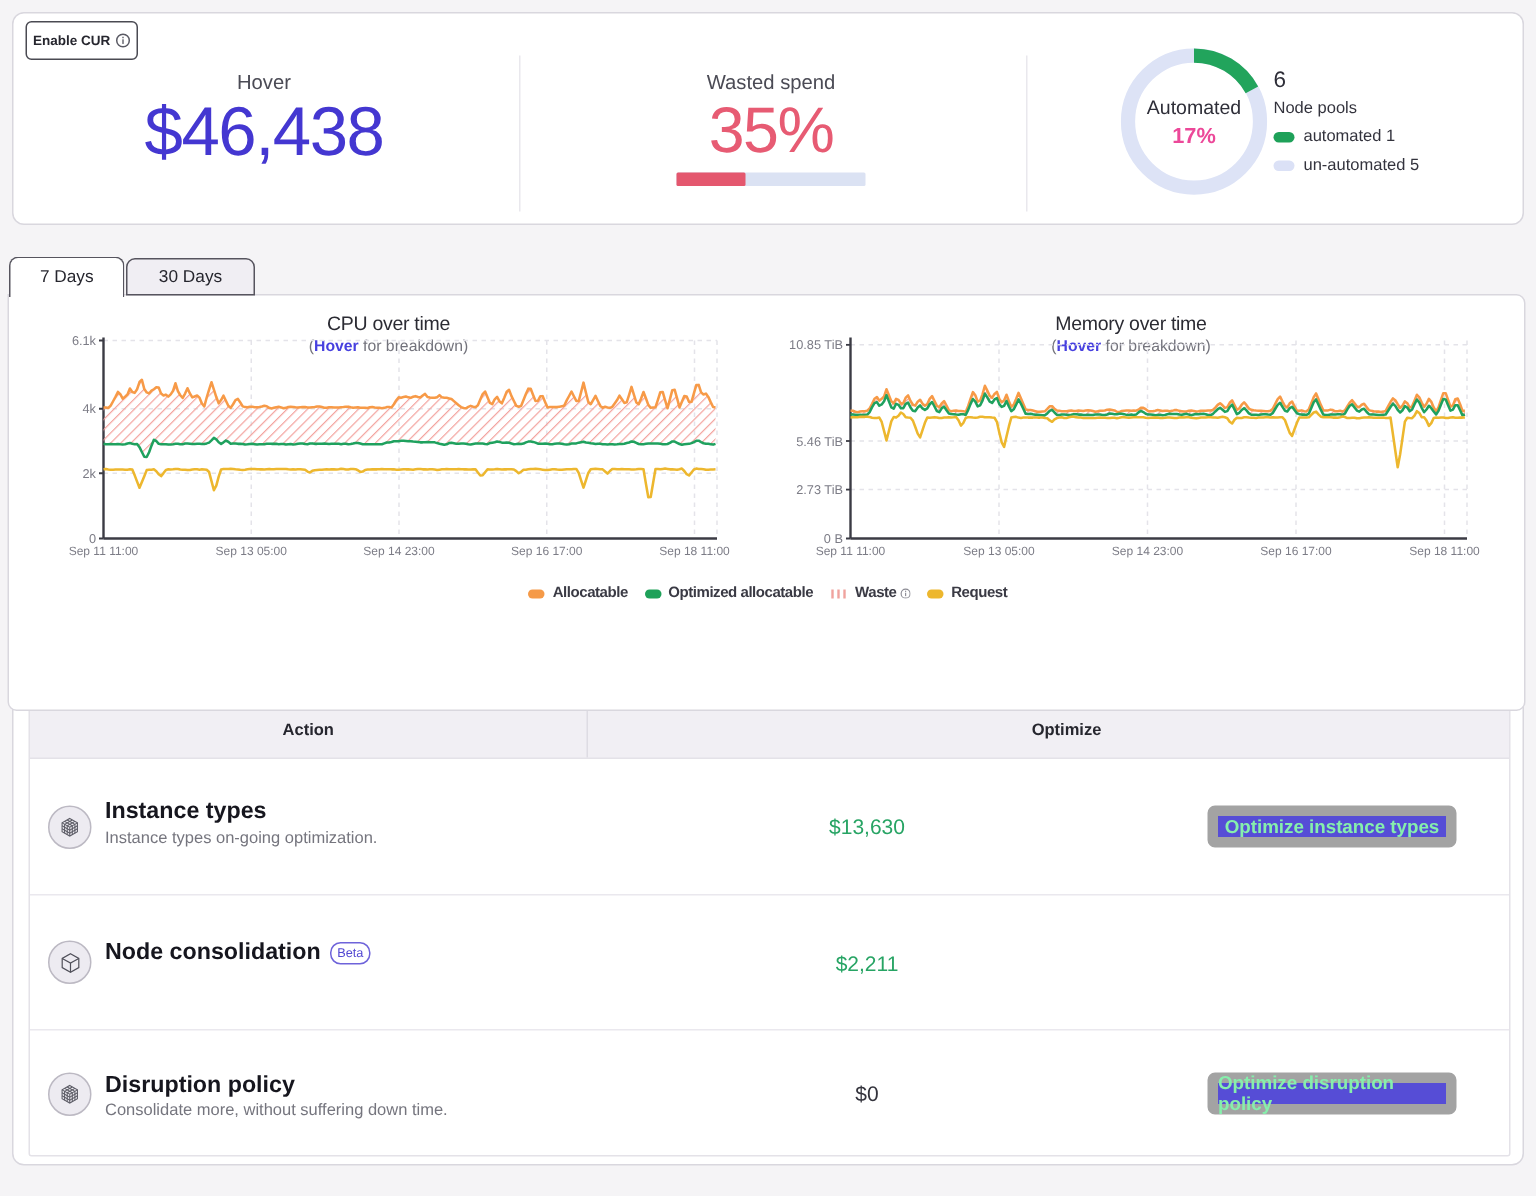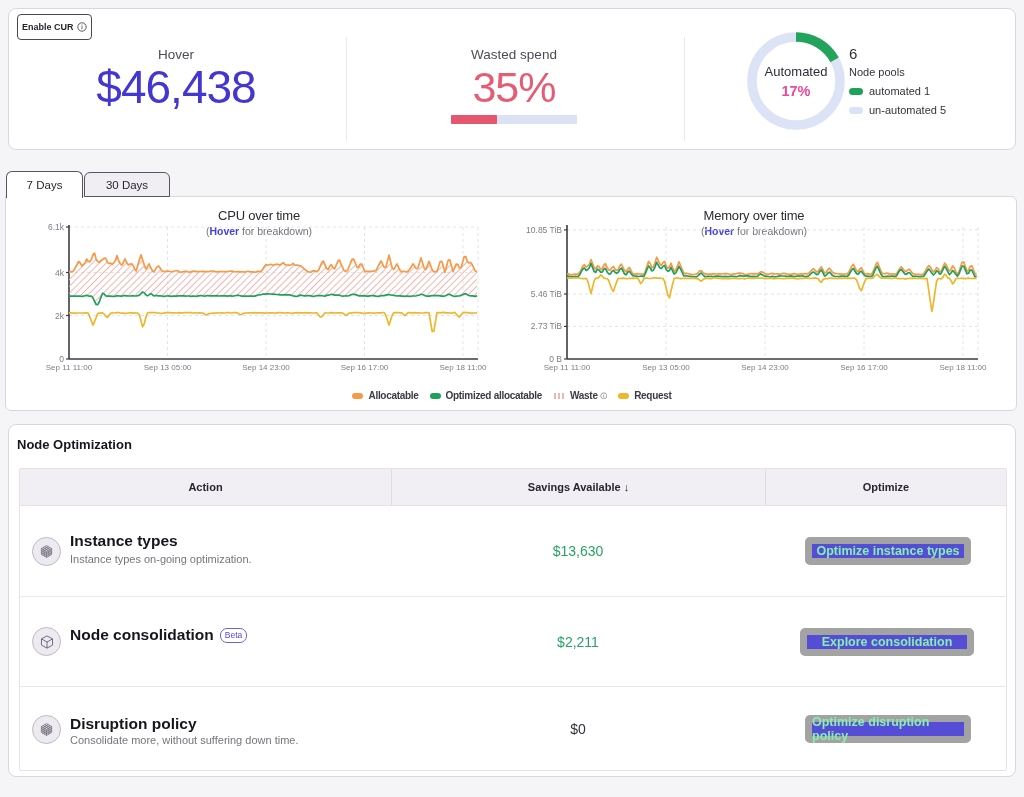--- a/index.html
+++ b/index.html
@@ -25,34 +25,34 @@
 #dlegend { position:absolute; left:840px; top:36px; font-size:11px; color:#2e2e38;}
 #dlegend .n6 { font-size:15px; color:#2e2e38; margin-bottom:4px;}
 #dlegend .np { margin-bottom:7px; color:#33333d;}
 .lrow { display:flex; align-items:center; gap:6px; margin-bottom:7px; color:#33333d;}
 .pill { width:14px; height:7px; border-radius:4px; display:inline-block;}
 
 .tab { position:absolute; height:26px; border:1px solid #56545e; border-bottom:none; border-radius:6px 6px 0 0;
   font-size:11.5px; color:#26262e; display:flex; align-items:center; justify-content:center;}
 #tab1 { left:6px; top:171px; width:77px; background:#fff; z-index:3; height:27px;}
 #tab2 { left:84px; top:172px; width:86px; background:#f0eef3; border-bottom:1px solid #56545e; height:25px; z-index:3;}
-#card2 { left:5px; top:196px; width:1012px; height:215px; border-radius:0 6px 6px 6px; z-index:2;}
+#card2 { left:5px; top:196px; width:1012px; height:278px; border-radius:0 6px 6px 6px; z-index:2;}
 #chartsvg { position:absolute; left:-5px; top:-196px; }
 .ctitle { position:absolute; top:11px; width:300px; text-align:center; font-size:13px; letter-spacing:-0.2px; color:#2b2b33;}
 .csub { position:absolute; top:28px; width:300px; text-align:center; font-size:10.5px; color:#73737c;}
 .csub b { color:#4740df; }
 #legend2 { position:absolute; left:0; top:193px; width:1012px; display:flex; justify-content:center; gap:11px; align-items:center;
   font-size:10px; font-weight:bold; letter-spacing:-0.3px; color:#3a3a44;}
 .l2 { display:flex; align-items:center; gap:5px; }
 .pill2 { width:11px; height:6px; border-radius:3px; display:inline-block;}
 
 #card3 { left:8px; top:424px; width:1008px; height:353px; }
 #c3title { position:absolute; left:8px; top:12px; font-size:13px; font-weight:bold; color:#16161e;}
 #tbl { position:absolute; left:10px; top:43px; width:988px; height:303px; border:1px solid #e4e2e8; border-radius:2px;}
-#thead { height:37px; background:#f1eff4; border-bottom:1px solid #e4e2e8; display:flex;}
+#thead { height:37px; background:#f1eff4; border-bottom:1px solid #e4e2e8; display:flex;gap:24px;}
 .th { font-size:11px; font-weight:bold; color:#26262e; display:flex; align-items:center; justify-content:center;}
 .th1 { width:372px; border-right:1px solid #dedce3;}
 .th2 { width:374px; border-right:1px solid #dedce3;}
 .th3 { flex:1;}
 .row { position:relative; border-bottom:1px solid #eae8ee;}
 .r1{height:91px;} .r2{height:90px;} .r3{height:84px;}
 .r2 .rtitle{top:29px;} .r2 .rsub{top:49px;} .r3 .rtitle{top:28px;}
 .row:last-child { border-bottom:none;}
 .iconc { position:absolute; left:12px; top:50%; margin-top:-14.5px; width:29px; height:29px; border-radius:50%;
   background:#edebf1; border:1px solid #bcb9c3; display:flex; align-items:center; justify-content:center;}
@@ -181,21 +181,20 @@
         </svg></span>
     <span class="l2"><span class="pill2" style="background:#edb72e"></span>Request</span>
   </div>
 </div>
 
 <div class="card" id="card3">
   <div id="c3title">Node Optimization</div>
   <div id="tbl">
     <div id="thead">
       <div class="th th1">Action</div>
-      <div class="th th2">Savings Available&nbsp; <span style="font-weight:normal">↓</span></div>
       <div class="th th3">Optimize</div>
     </div>
     <div class="row r1">
       <div class="iconc">
           <svg width="15" height="15" viewBox="0 0 24 24" fill="none" stroke="#5c5c66" stroke-width="1.1">
 <path d="M12 2.6 L20.2 7.3 L20.2 16.7 L12 21.4 L3.8 16.7 L3.8 7.3 Z"></path>
 <path d="M3.8 7.3 L12 12 L20.2 7.3"></path>
             <path d="M12 12 L12 21.4"></path>
 <path d="M6.5 5.7 L14.7 10.4 M9.3 4.2 L17.5 8.9"></path>
 <path d="M14.7 4.2 L6.5 8.9 M17.5 5.7 L9.3 10.4"></path>
@@ -212,21 +211,20 @@
     <div class="row r2">
       <div class="iconc">
           <svg width="16" height="16" viewBox="0 0 24 24" fill="none" stroke="#50505a" stroke-width="1.2">
 <path d="M12 2.8 L20.3 7.4 L20.3 16.6 L12 21.2 L3.7 16.6 L3.7 7.4 Z"></path>
 <path d="M3.7 7.4 L12 12 L20.3 7.4"></path>
             <path d="M12 12 L12 21.2"></path>
 </svg>
         </div>
       <div class="rtitle">Node consolidation <span class="beta">Beta</span></div>
       <div class="sav">$2,211</div>
-      <div class="btn" style="left:780px; width:174px;">Explore consolidation</div>
     </div>
     <div class="row r3">
       <div class="iconc">
           <svg width="15" height="15" viewBox="0 0 24 24" fill="none" stroke="#5c5c66" stroke-width="1.1">
 <path d="M12 2.6 L20.2 7.3 L20.2 16.7 L12 21.4 L3.8 16.7 L3.8 7.3 Z"></path>
 <path d="M3.8 7.3 L12 12 L20.2 7.3"></path>
             <path d="M12 12 L12 21.4"></path>
 <path d="M6.5 5.7 L14.7 10.4 M9.3 4.2 L17.5 8.9"></path>
 <path d="M14.7 4.2 L6.5 8.9 M17.5 5.7 L9.3 10.4"></path>
 <path d="M6.5 8.9 L6.5 18.3 M9.3 10.4 L9.3 19.8"></path>

